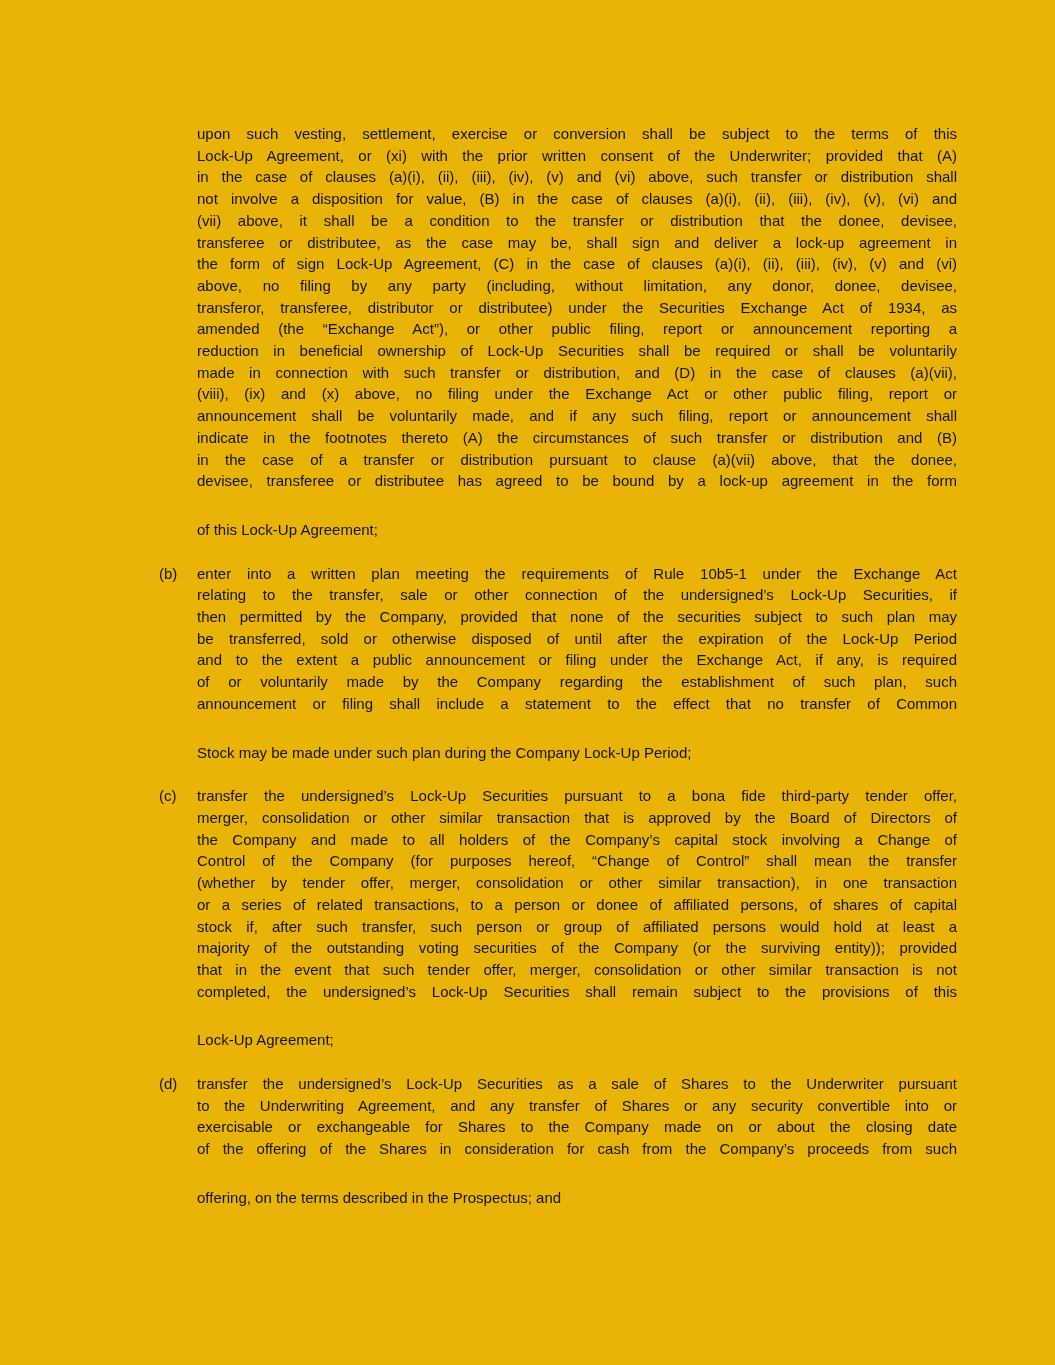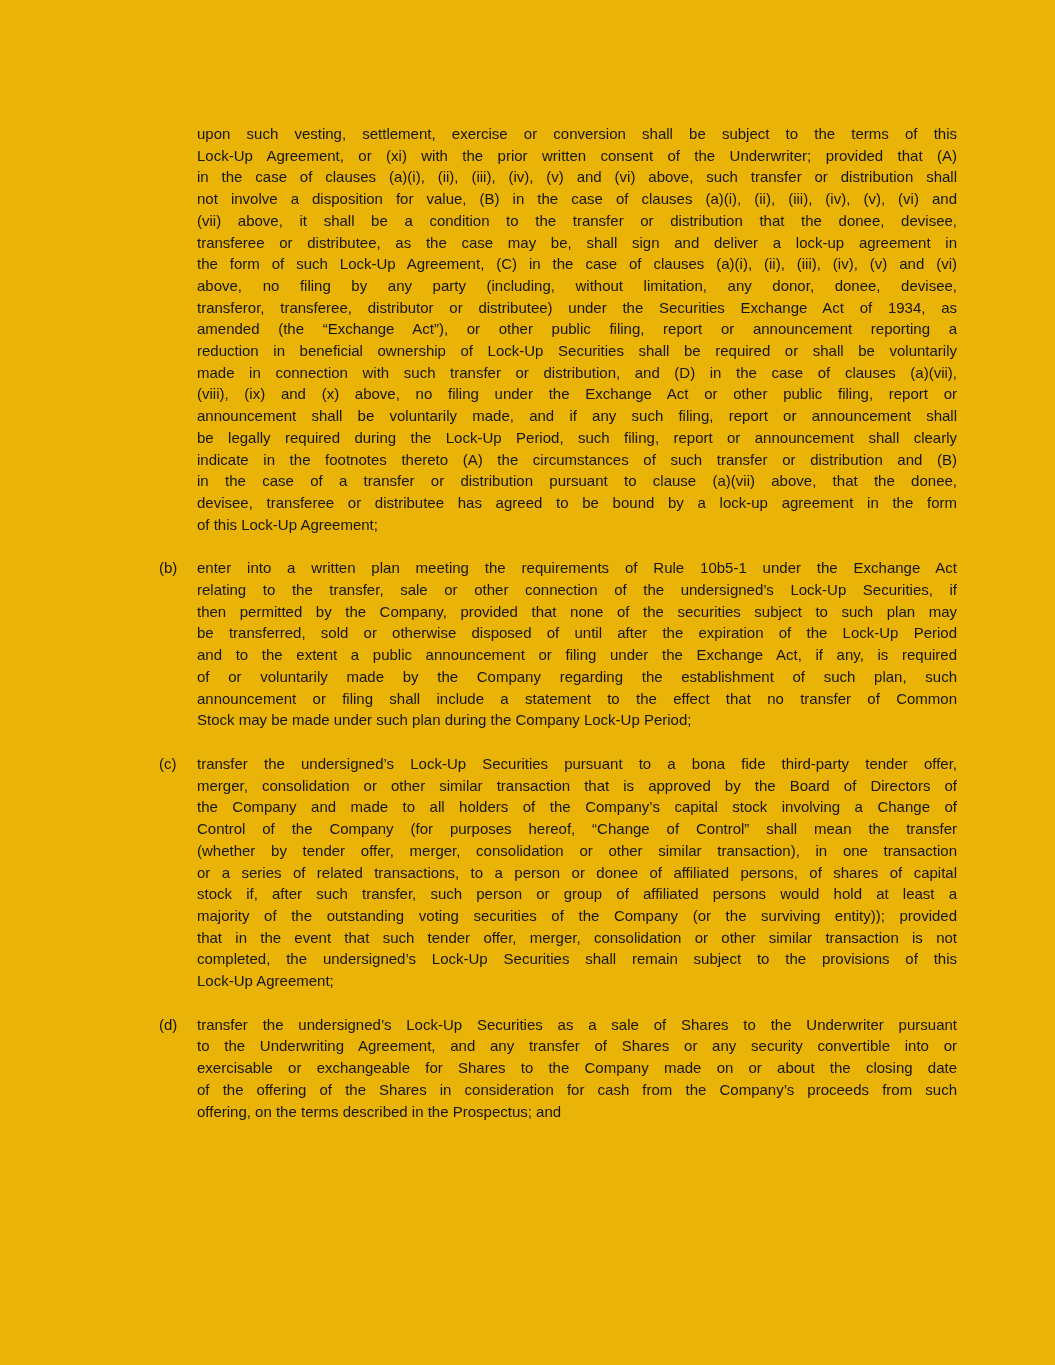--- a/index.html
+++ b/index.html
@@ -32,43 +32,43 @@
     position: absolute;
     left: -38px;
     top: 0;
   }
   .text-line {
     text-align: justify;
     text-align-last: justify;
   }
   .text-line.last-line {
     text-align-last: left;
+    margin-top: 27px;
   }
 </style>
 </head>
 <body>
 
 <div class="doc-page">
   <div class="doc-content">
       <div class="para">
         <div class="text-line">upon such vesting, settlement, exercise or conversion shall be subject to the terms of this</div>
         <div class="text-line">Lock-Up Agreement, or (xi) with the prior written consent of the Underwriter; provided that (A)</div>
         <div class="text-line">in the case of clauses (a)(i), (ii), (iii), (iv), (v) and (vi) above, such transfer or distribution shall</div>
         <div class="text-line">not involve a disposition for value, (B) in the case of clauses (a)(i), (ii), (iii), (iv), (v), (vi) and</div>
         <div class="text-line">(vii) above, it shall be a condition to the transfer or distribution that the donee, devisee,</div>
         <div class="text-line">transferee or distributee, as the case may be, shall sign and deliver a lock-up agreement in</div>
-        <div class="text-line">the form of such Lock-Up Agreement, (C) in the case of clauses (a)(i), (ii), (iii), (iv), (v) and (vi)</div>
+        <div class="text-line">the form of sign Lock-Up Agreement, (C) in the case of clauses (a)(i), (ii), (iii), (iv), (v) and (vi)</div>
         <div class="text-line">above, no filing by any party (including, without limitation, any donor, donee, devisee,</div>
         <div class="text-line">transferor, transferee, distributor or distributee) under the Securities Exchange Act of 1934, as</div>
         <div class="text-line">amended (the “Exchange Act”), or other public filing, report or announcement reporting a</div>
         <div class="text-line">reduction in beneficial ownership of Lock-Up Securities shall be required or shall be voluntarily</div>
         <div class="text-line">made in connection with such transfer or distribution, and (D) in the case of clauses (a)(vii),</div>
         <div class="text-line">(viii), (ix) and (x) above, no filing under the Exchange Act or other public filing, report or</div>
         <div class="text-line">announcement shall be voluntarily made, and if any such filing, report or announcement shall</div>
-        <div class="text-line">be legally required during the Lock-Up Period, such filing, report or announcement shall clearly</div>
         <div class="text-line">indicate in the footnotes thereto (A) the circumstances of such transfer or distribution and (B)</div>
         <div class="text-line">in the case of a transfer or distribution pursuant to clause (a)(vii) above, that the donee,</div>
         <div class="text-line">devisee, transferee or distributee has agreed to be bound by a lock-up agreement in the form</div>
         <div class="text-line last-line">of this Lock-Up Agreement;</div>
       </div>
       <div class="para">
         <span class="para-label">(b)</span>
         <div class="text-line">enter into a written plan meeting the requirements of Rule 10b5-1 under the Exchange Act</div>
         <div class="text-line">relating to the transfer, sale or other connection of the undersigned’s Lock-Up Securities, if</div>
         <div class="text-line">then permitted by the Company, provided that none of the securities subject to such plan may</div>

